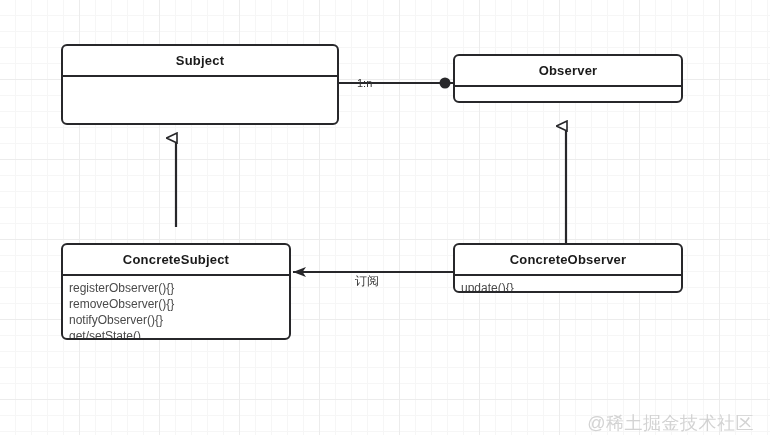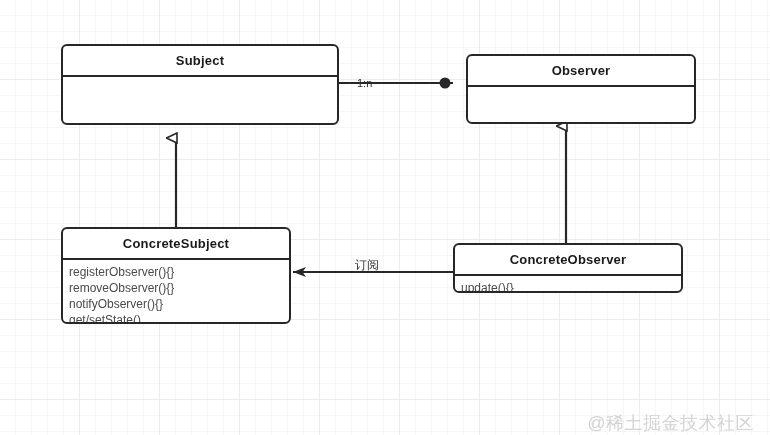--- a/index.html
+++ b/index.html
@@ -68,20 +68,21 @@
   .edge-label {
     position: absolute;
     font-size: 11px;
     color: #333333;
     background: transparent;
     white-space: nowrap;
     line-height: 12px;
   }
   .edge-label.cjk {
     font-size: 12px;
+    margin-top: 16px;
   }
   .watermark {
     position: absolute;
     right: 16px;
     bottom: 0;
     font-size: 18px;
     color: #d3d3d3;
     white-space: nowrap;
     letter-spacing: 0.5px;
   }
@@ -116,25 +117,25 @@
 
     <g>
       <line x1="453" y1="272" x2="293" y2="272" stroke="#27272a" stroke-width="2.2" marker-end="url(#solid-arrow)"></line>
     </g>
   </svg>
 
   <div class="uml-box" style="left:61px; top:44px; width:278px; height:81px;">
     <div class="uml-title">Subject</div>
   </div>
 
-  <div class="uml-box" style="left:466px; top:54px; width:230px; height:70px;">
+  <div class="uml-box" style="left:453px; top:54px; width:230px; height:49px;">
     <div class="uml-title">Observer</div>
   </div>
 
-  <div class="uml-box" style="left:61px; top:227px; width:230px; height:97px;">
+  <div class="uml-box" style="left:61px; top:243px; width:230px; height:97px;">
     <div class="uml-title">ConcreteSubject</div>
     <div class="uml-members">
       <div class="uml-member">registerObserver(){}</div>
       <div class="uml-member">removeObserver(){}</div>
       <div class="uml-member">notifyObserver(){}</div>
       <div class="uml-member">get/setState()</div>
     </div>
   </div>
 
   <div class="uml-box" style="left:453px; top:243px; width:230px; height:50px;">

